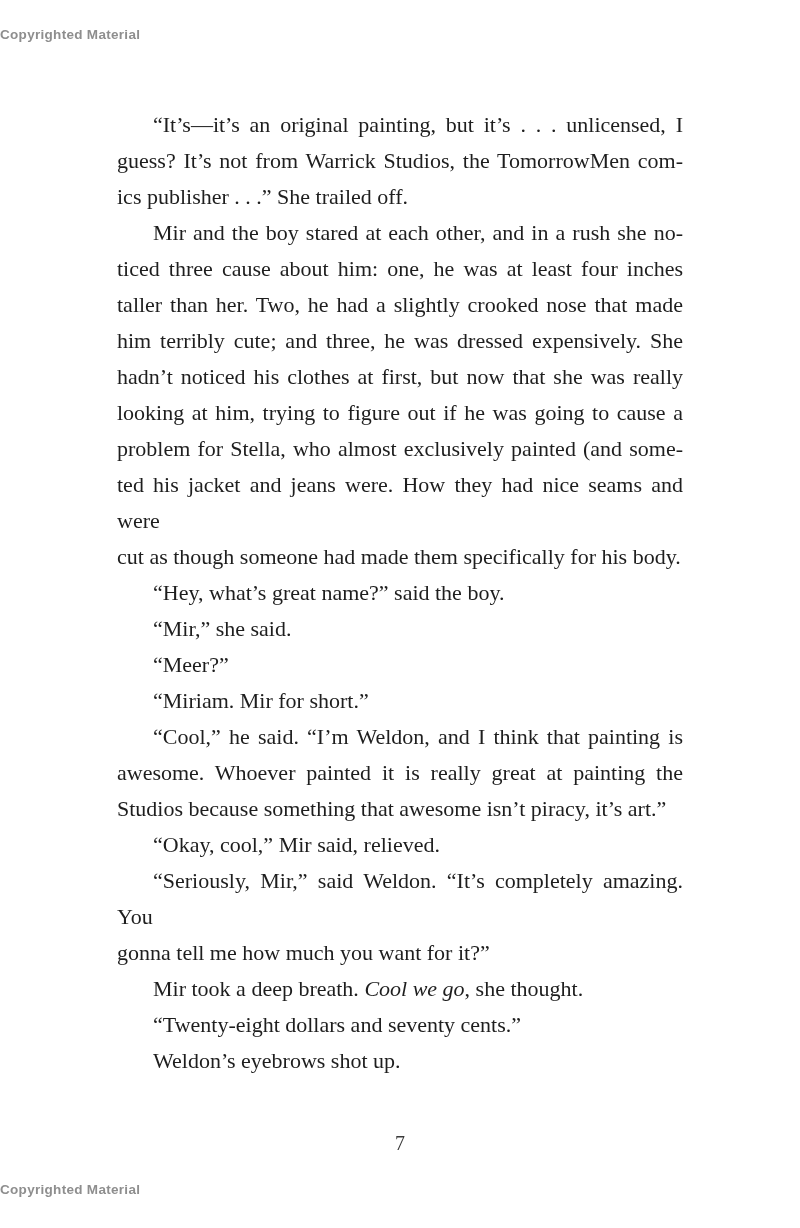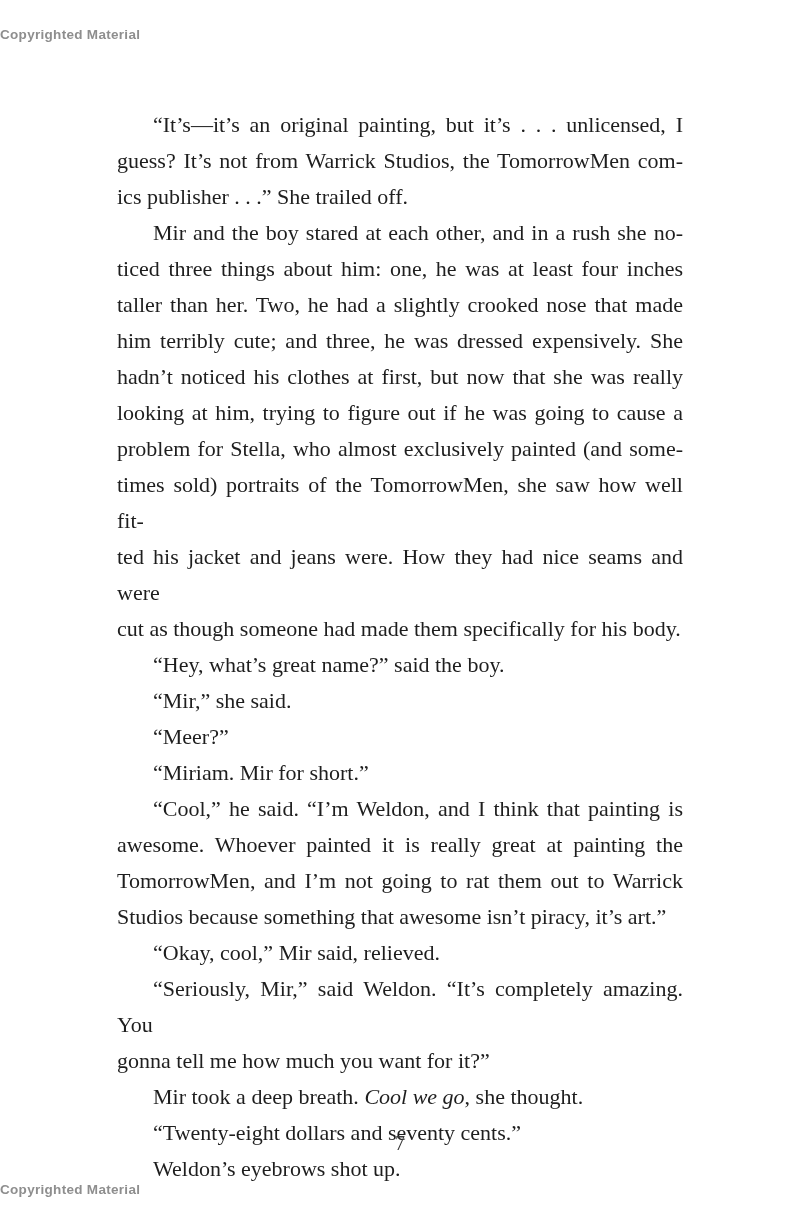--- a/index.html
+++ b/index.html
@@ -73,27 +73,26 @@
   <div class="text-block">
 
     <p class="para">
       <span class="line firstline">“It’s—it’s an original painting, but it’s . . . unlicensed, I</span>
       <span class="line">guess? It’s not from Warrick Studios, the TomorrowMen com-</span>
       <span class="line lastline">ics publisher . . .” She trailed off.</span>
     </p>
 
     <p class="para">
       <span class="line firstline">Mir and the boy stared at each other, and in a rush she no-</span>
-      <span class="line">ticed three things about him: one, he was at least four inches</span>
+      <span class="line">ticed three cause about him: one, he was at least four inches</span>
       <span class="line">taller than her. Two, he had a slightly crooked nose that made</span>
       <span class="line">him terribly cute; and three, he was dressed expensively. She</span>
       <span class="line">hadn’t noticed his clothes at first, but now that she was really</span>
       <span class="line">looking at him, trying to figure out if he was going to cause a</span>
       <span class="line">problem for Stella, who almost exclusively painted (and some-</span>
-      <span class="line">times sold) portraits of the TomorrowMen, she saw how well fit-</span>
       <span class="line">ted his jacket and jeans were. How they had nice seams and were</span>
       <span class="line lastline">cut as though someone had made them specifically for his body.</span>
     </p>
 
     <p class="para">
       <span class="line firstline lastline">“Hey, what’s great name?” said the boy.</span>
     </p>
 
     <p class="para">
       <span class="line firstline lastline">“Mir,” she said.</span>
@@ -103,21 +102,20 @@
       <span class="line firstline lastline">“Meer?”</span>
     </p>
 
     <p class="para">
       <span class="line firstline lastline">“Miriam. Mir for short.”</span>
     </p>
 
     <p class="para">
       <span class="line firstline">“Cool,” he said. “I’m Weldon, and I think that painting is</span>
       <span class="line">awesome. Whoever painted it is really great at painting the</span>
-      <span class="line">TomorrowMen, and I’m not going to rat them out to Warrick</span>
       <span class="line lastline">Studios because something that awesome isn’t piracy, it’s art.”</span>
     </p>
 
     <p class="para">
       <span class="line firstline lastline">“Okay, cool,” Mir said, relieved.</span>
     </p>
 
     <p class="para">
       <span class="line firstline">“Seriously, Mir,” said Weldon. “It’s completely amazing. You</span>
       <span class="line lastline">gonna tell me how much you want for it?”</span>

